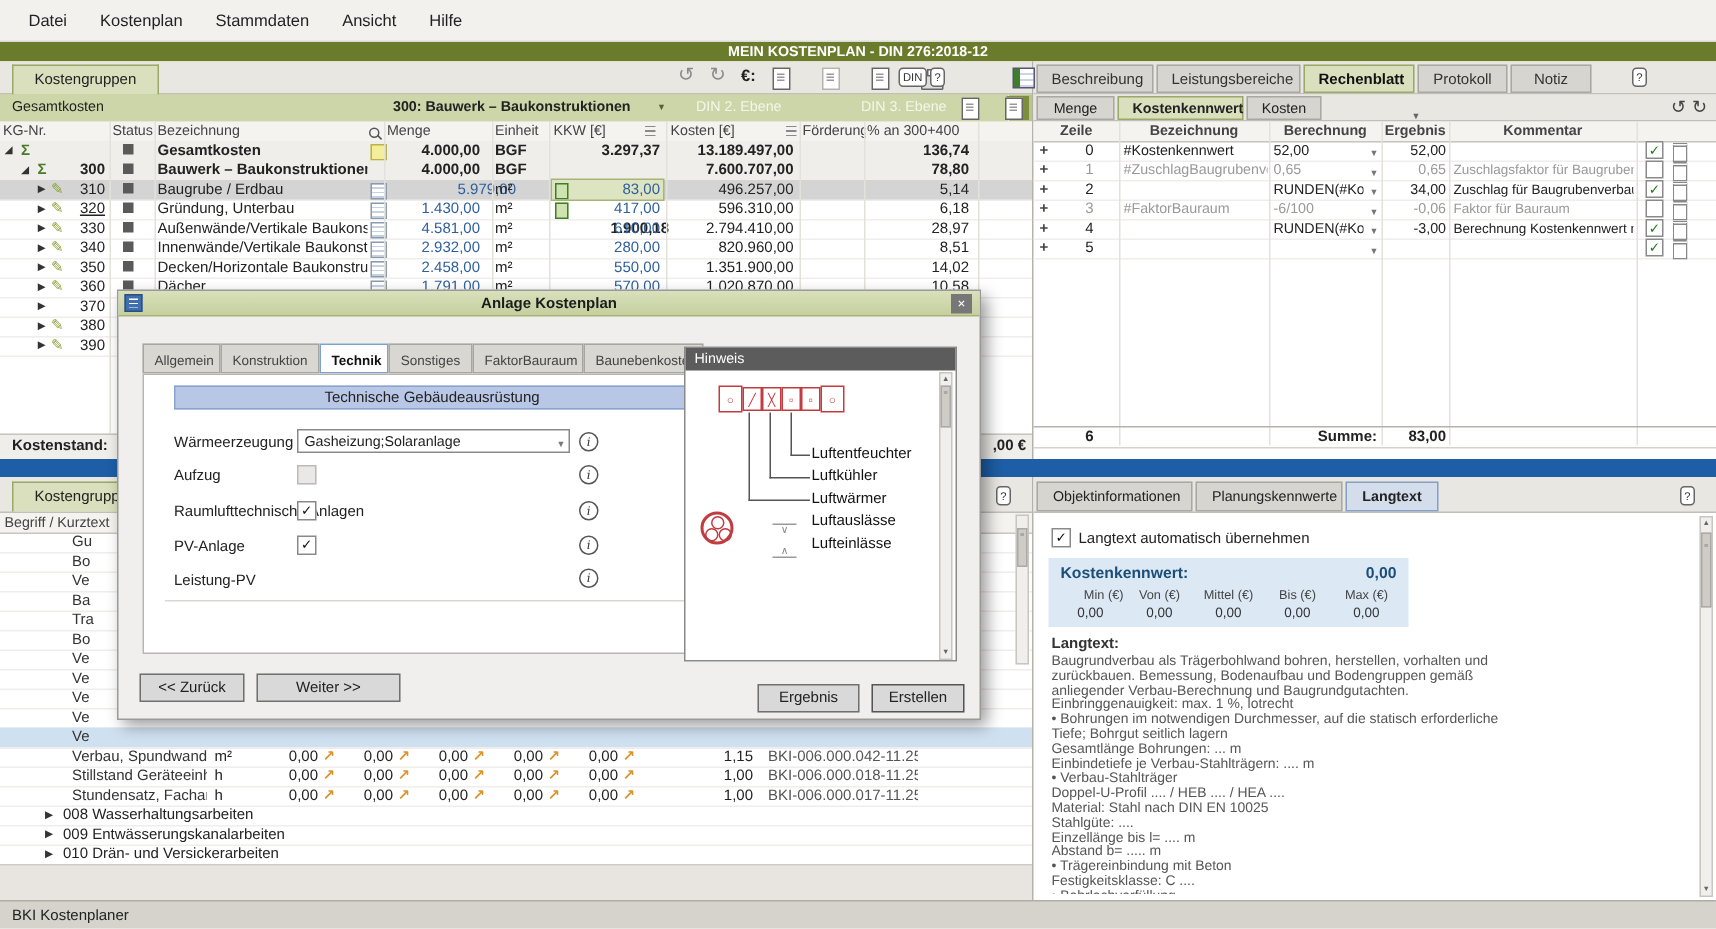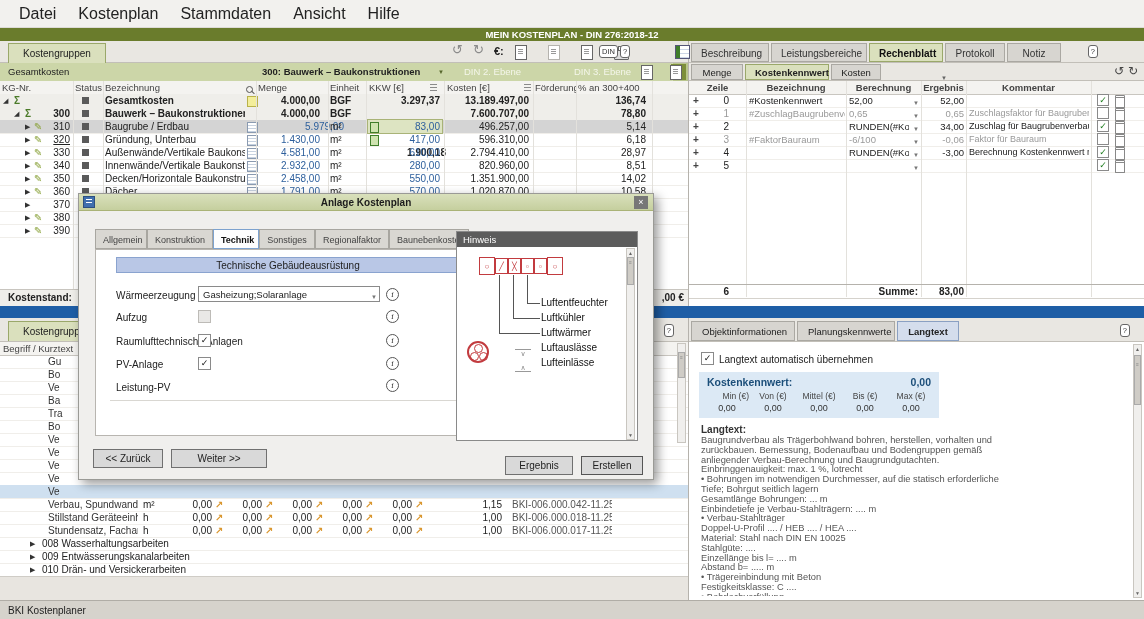--- a/index.html
+++ b/index.html
@@ -6,21 +6,21 @@
   #app{position:relative;width:1144px;height:619px;overflow:hidden;background:#e8e6e2;
        font-family:"Liberation Sans","DejaVu Sans",sans-serif;font-size:10px;color:#222;}
   .abs{position:absolute;}
   .nw{white-space:nowrap;overflow:hidden;}
   .r{text-align:right;}
   .b{font-weight:bold;}
   .dim{color:#999;}
   .blue{color:#2d5f9c;}
   
   #menubar{left:0;top:0;width:1144px;height:28px;background:#f2f1ee;border-bottom:1px solid #dddbd6;display:flex;align-items:center;padding-left:10px;box-sizing:border-box;gap:4px;}
-  .mitem{padding:3px 9px;font-size:16px;color:#222;}
+  .mitem{padding:3px 9px;font-size:11px;color:#222;}
   
   #titlebar{left:0;top:28px;width:1144px;height:13px;background:#6a7c2c;color:#fff;text-align:center;font-size:9.5px;font-weight:bold;line-height:13px;}
   
   #tl{left:0;top:41px;width:688px;height:265px;background:#fff;}
   #tr{left:688px;top:41px;width:456px;height:265px;background:#fff;border-left:1px solid #b5b2ac;box-sizing:border-box;}
   .tabrow{position:absolute;left:0;top:0;width:100%;height:22px;background:#e9e7e2;border-bottom:1px solid #c2bfb8;box-sizing:border-box;}
   .gtab{position:absolute;top:2px;height:20px;line-height:20px;padding:0 14px;background:#dae0bd;border:1px solid #9aa86a;border-bottom:none;font-size:10px;}
   .wtab{position:absolute;top:2px;height:19px;line-height:19px;padding:0 9px;background:#d7d5d0;border:1px solid #aaa8a2;font-size:10px;color:#333;text-align:center;box-sizing:border-box;}
   .wtab.act{background:#dae0bd;border-color:#9aa86a;font-weight:bold;color:#111;}
   .subrow{position:absolute;left:0;top:22px;width:100%;height:18px;background:#e9e7e2;border-bottom:1px solid #c2bfb8;box-sizing:border-box;}
@@ -606,21 +606,21 @@
     <div id="dlg-title">
       <span class="appico"></span>
       <span class="t">Anlage Kostenplan</span>
       <span id="dlg-close">×</span>
     </div>
     <div id="dlg-tabs" class="abs" style="left:16px;top:35px;height:20px;">
         <div class="dtab" style="left: 0px; width: 52px; text-align: right;">Allgemein</div>
         <div class="dtab" style="left: 52px; width: 66px; text-align: center;">Konstruktion</div>
         <div class="dtab act" style="left: 118px; width: 46px; text-align: center;">Technik</div>
         <div class="dtab" style="left: 164px; width: 56px; text-align: center;">Sonstiges</div>
-        <div class="dtab" style="left: 220px; width: 74px; text-align: center;">Regionalfaktor</div>
+        <div class="dtab" style="left: 220px; width: 74px; text-align: center;">FaktorBauraum</div>
         <div class="dtab" style="left: 294px; width: 80px; text-align: center;">Baunebenkosten</div>
       </div>
     <div id="dlg-box">
       <div class="sechdr">Technische Gebäudeausrüstung</div>
       <span class="flabel" style="top:40px;">Wärmeerzeugung</span>
       <div class="dd" style="top:36px;">
         <span>Gasheizung;Solaranlage</span>
         <span class="ddarrow">▼</span>
       </div>
       <span class="info abs" style="left:290px;top:38px;">i</span>

